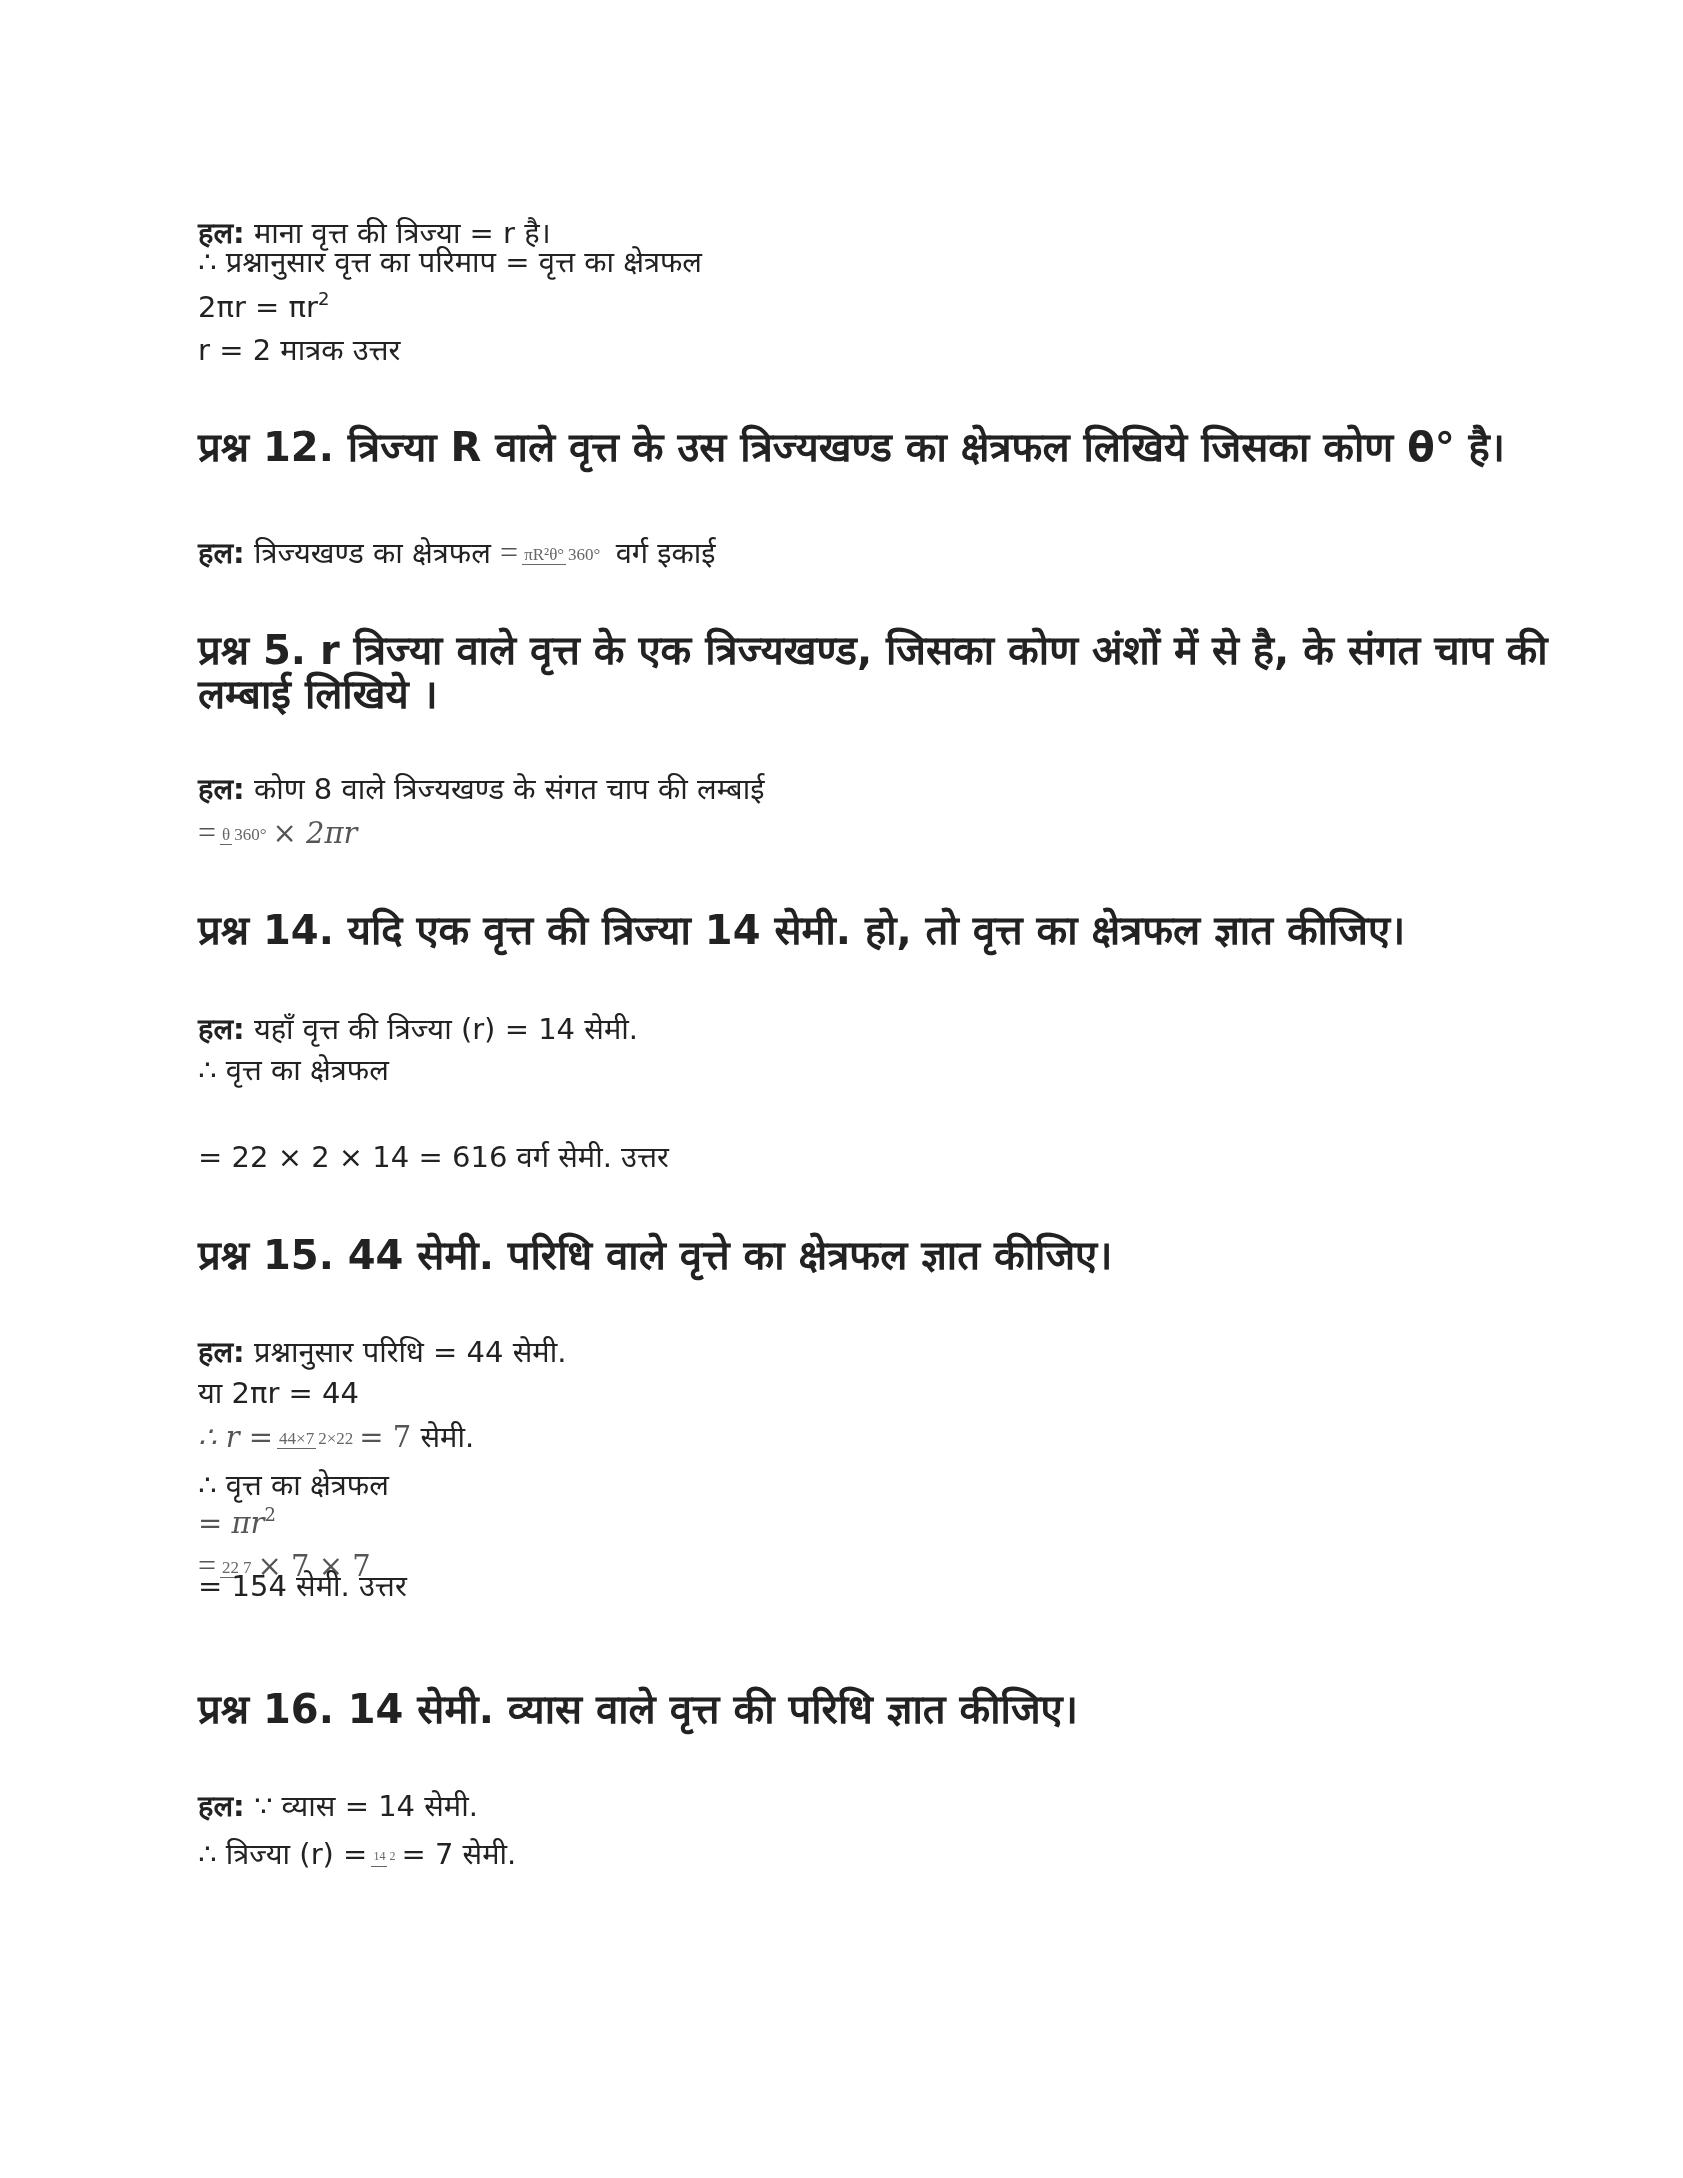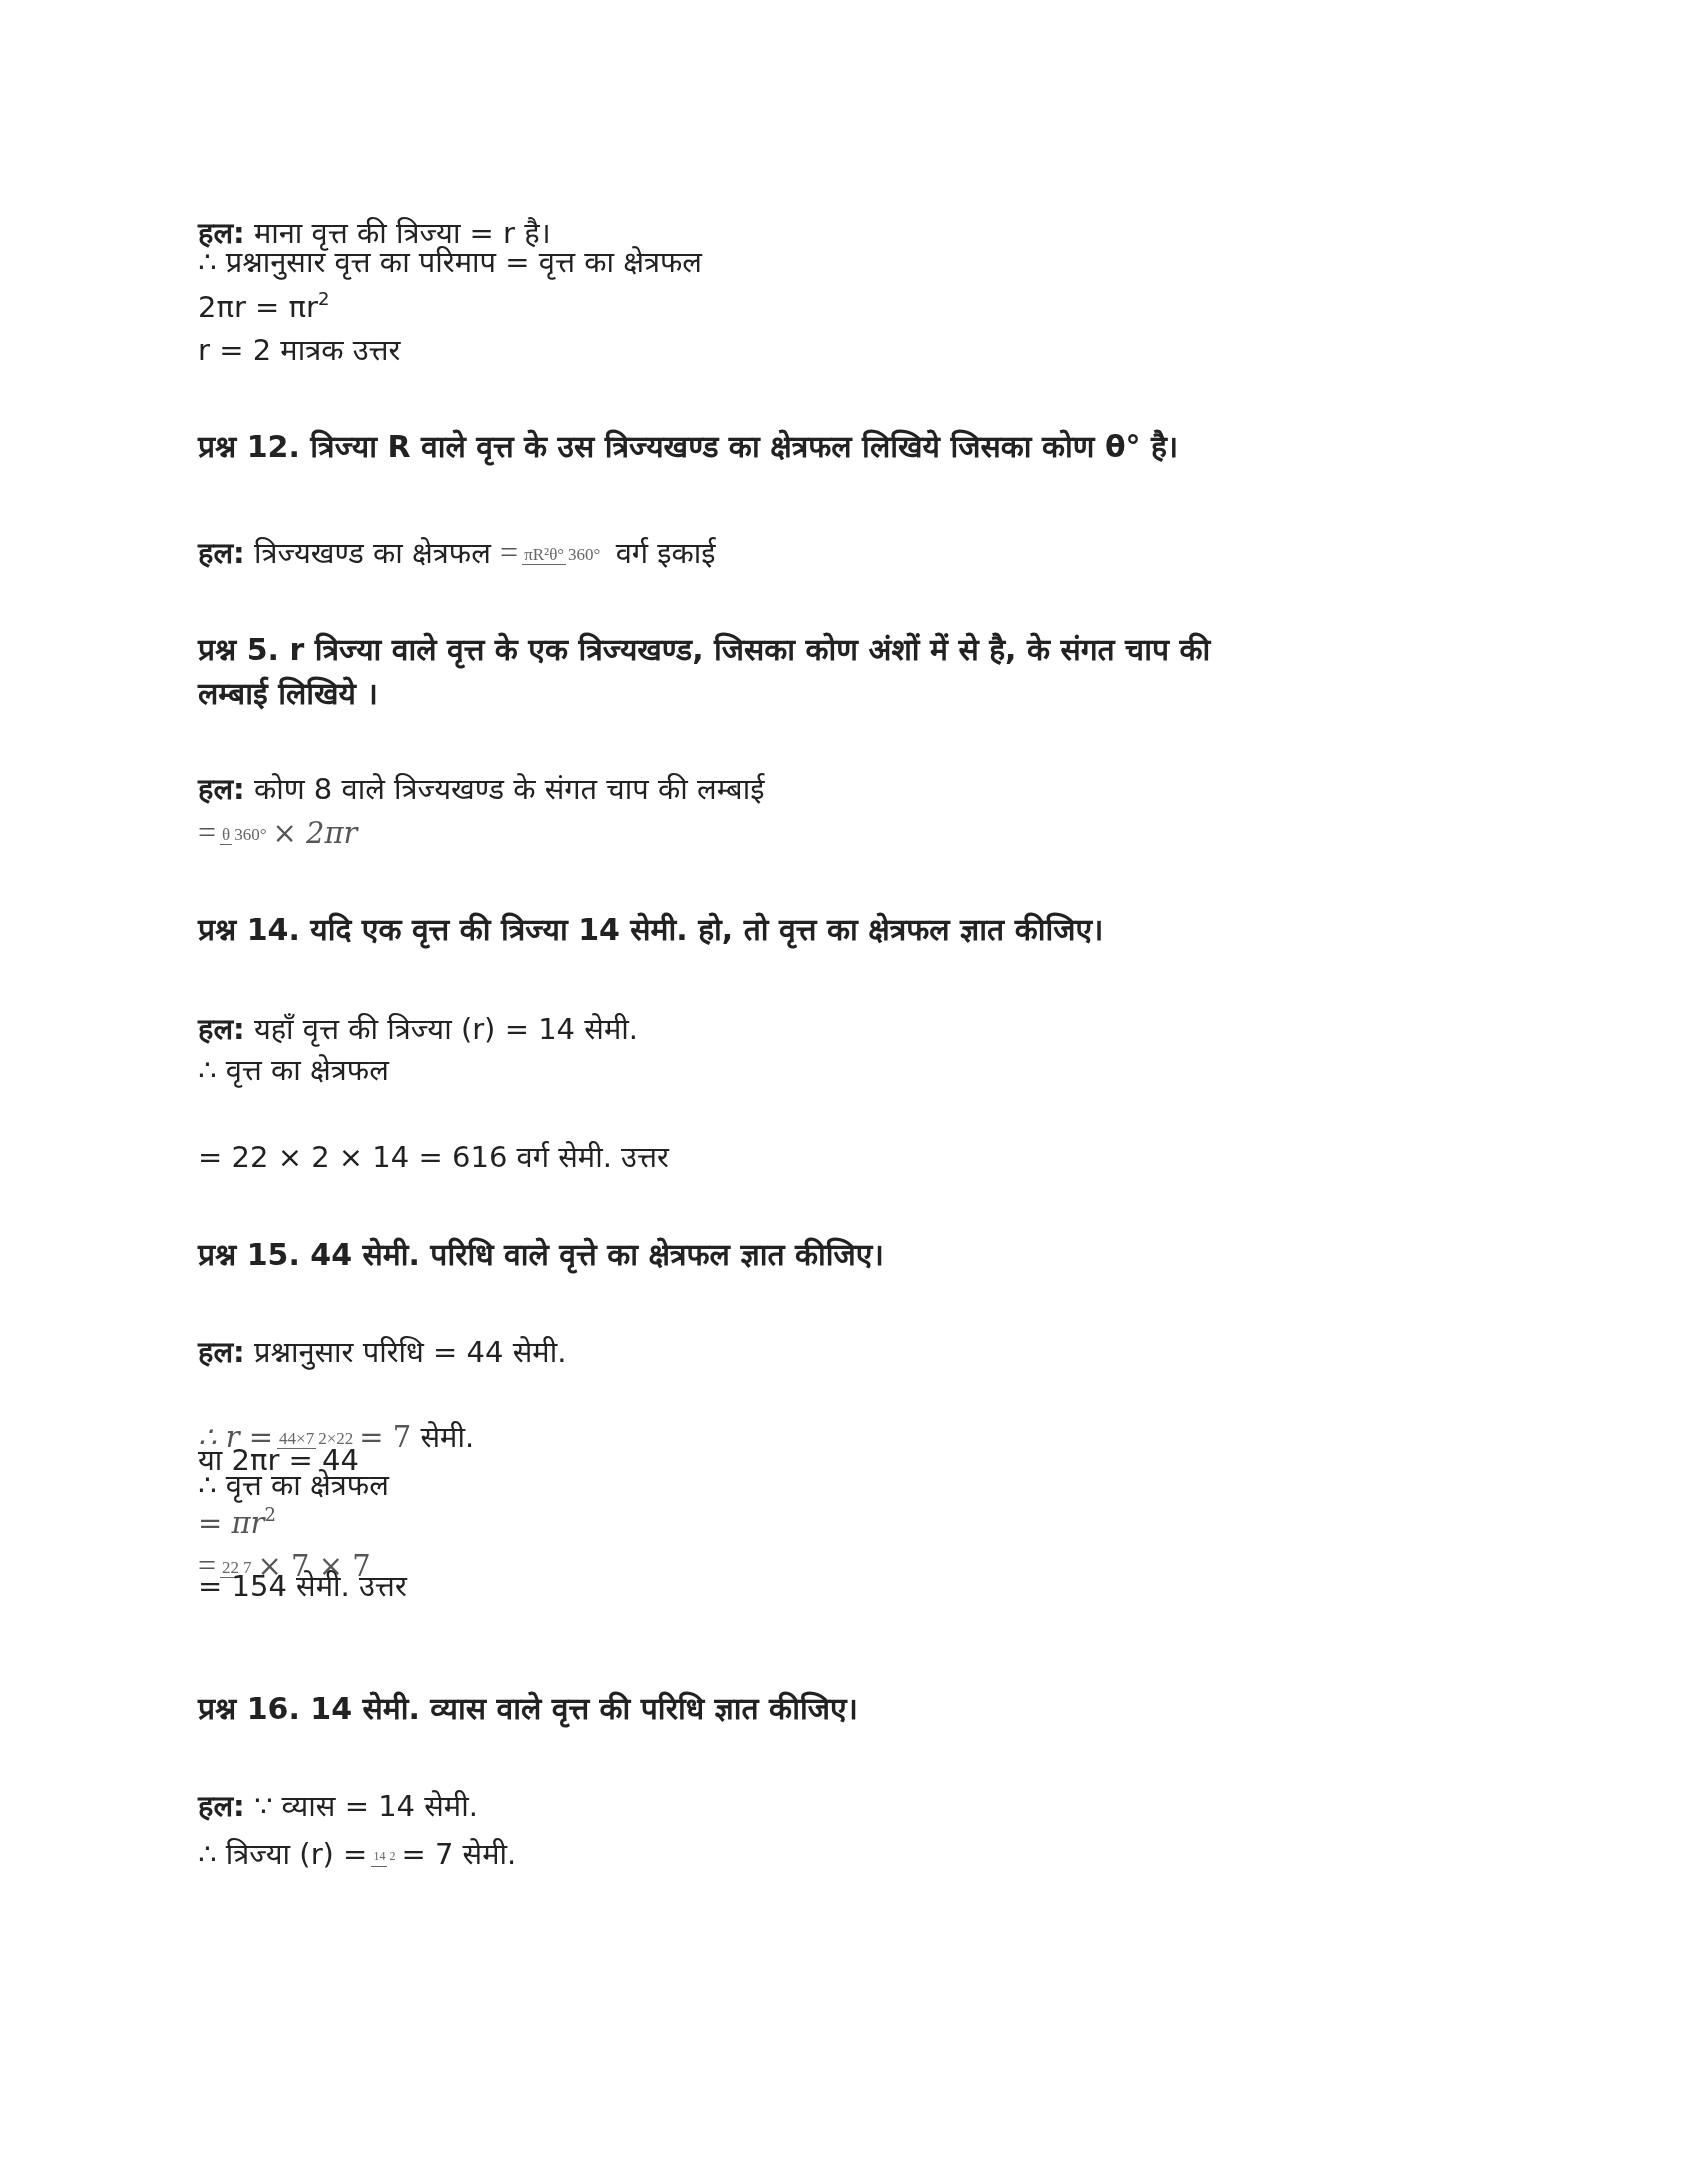--- a/index.html
+++ b/index.html
@@ -1,19 +1,19 @@
 <!DOCTYPE html>
 <html><head>
 <meta charset="utf-8">
 <style>
   html, body { margin: 0; padding: 0; background: #ffffff; }
   body { width: 1683px; height: 2178px; position: relative; overflow: hidden;
          font-family: "DejaVu Sans", "Liberation Sans", sans-serif; color: #222222; }
   .line { position: absolute; left: 198px; font-size: 29px; line-height: 44px; height: 44px; white-space: nowrap; }
-  .q { font-weight: bold; font-size: 30px; }
+  .q { font-weight: bold; font-size: 40px; }
   .lbl { font-weight: bold; }
   .math { font-family: "DejaVu Serif", "Liberation Serif", serif; color: #555555; font-style: italic; }
   .math.up { font-style: normal; }
   .frac { display: inline-flex; flex-direction: row; align-items: center; vertical-align: middle;
           font-family: "Liberation Serif", "DejaVu Serif", serif; color: #666666; font-size: 17px; line-height: 18px; margin: 0 4px; }
   .frac .num { border-bottom: 1.5px solid #666666; padding: 0 2px; }
   .frac .den { padding: 0 2px; }
   .frac.big { font-size: 12px; line-height: 20px; }
   .eq { font-family: "Liberation Serif", "DejaVu Serif", serif; color: #555555; font-size: 32px; }
   sup { font-size: 18px; line-height: 0; vertical-align: 12px; }
@@ -56,21 +56,21 @@
   <div class="line" style="top:1007px;">
     <span class="lbl">हल:</span><span> यहाँ वृत्त की त्रिज्या (r) = 14 सेमी.</span>
   </div>
   <div class="line" style="top:1048px;">∴ वृत्त का क्षेत्रफल</div>
   <div class="line" style="top:1135px;">= 22 × 2 × 14 = 616 वर्ग सेमी. उत्तर</div>
 
   <div class="line q" style="top:1233px;">प्रश्न 15. 44 सेमी. परिधि वाले वृत्ते का क्षेत्रफल ज्ञात कीजिए।</div>
   <div class="line" style="top:1330px;">
     <span class="lbl">हल:</span><span> प्रश्नानुसार परिधि = 44 सेमी.</span>
   </div>
-  <div class="line" style="top:1438px;">या 2πr = 44</div>
+  <div class="line" style="top:1371px;">या 2πr = 44</div>
   <div class="line" style="top:1415px;">
     <span class="math">∴ r =</span><span class="frac">
         <span class="num">44×7</span>
         <span class="den">2×22</span>
       </span><span class="math up">= 7</span><span> सेमी.</span>
   </div>
   <div class="line" style="top:1463px;">∴ वृत्त का क्षेत्रफल</div>
   <div class="line" style="top:1501px;">
     <span class="math">= πr</span><sup class="math up">2</sup>
   </div>

